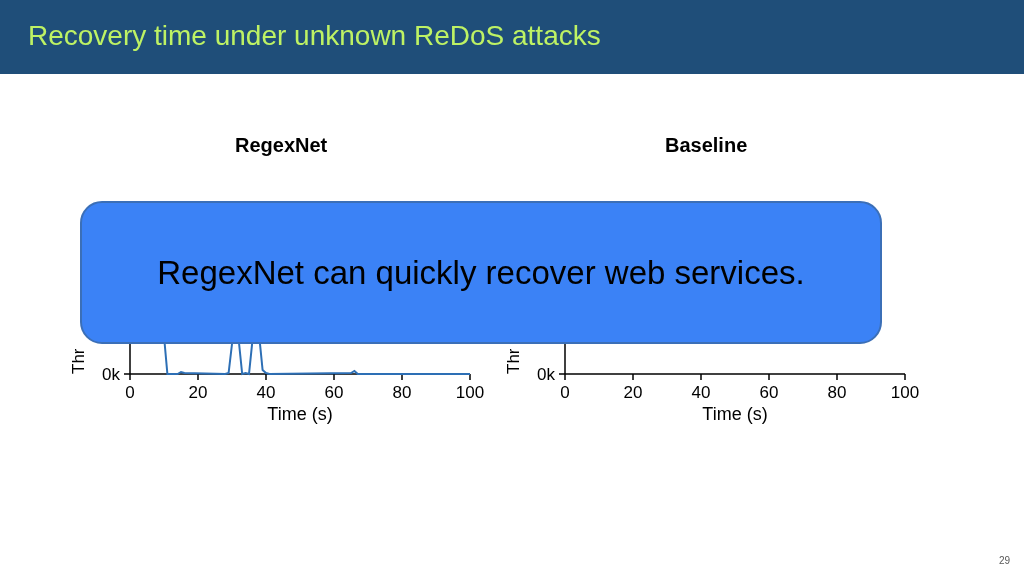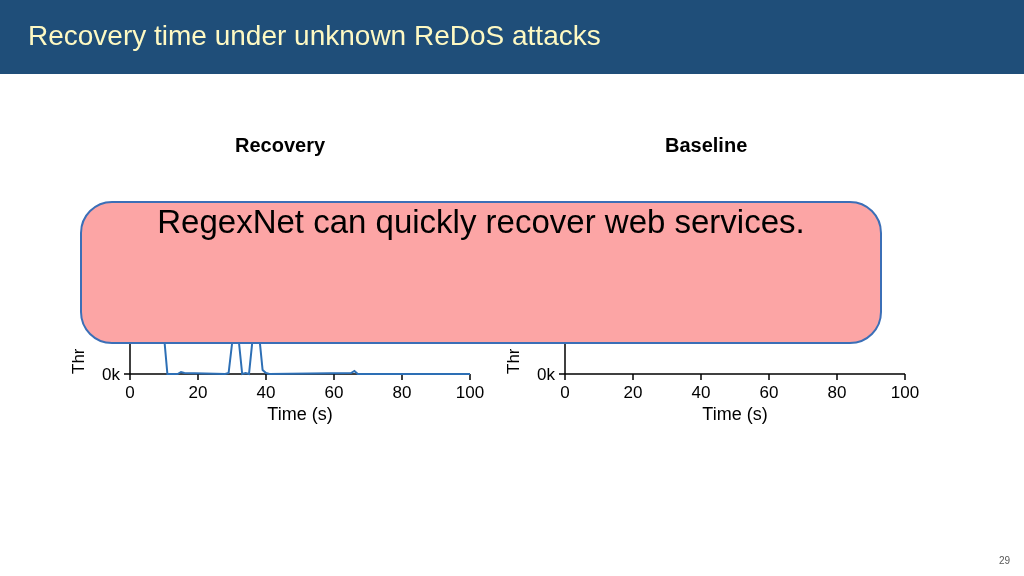--- a/index.html
+++ b/index.html
@@ -1,18 +1,18 @@
 <!DOCTYPE html>
 <html><head>
 <meta charset="utf-8">
 <style>
   * { margin: 0; padding: 0; box-sizing: border-box; }
   html, body { width: 1024px; height: 576px; font-family: "Segoe UI", Arial, sans-serif; background: #fff; overflow: hidden; }
   .slide { position: relative; width: 1024px; height: 576px; }
-  .titlebar { background: #1f4e79; color: #fef9c3; font-size: 28px; padding: 20px 28px 22px 28px; }
+  .titlebar { background: #1f4e79; color: #bef264; font-size: 28px; padding: 20px 28px 22px 28px; }
   .content { position: relative; width: 100%; height: calc(576px - 100px); }
   .chart-titles { position: absolute; top: 60px; left: 0; width: 100%; display: flex; }
   .chart-title { font-weight: 700; font-size: 20px; color: #000; text-align: center; }
   .ct-left { position: absolute; left: 235px; }
   .ct-right { position: absolute; left: 665px; }
 
   .chart { position: absolute; }
   .chart svg { display: block; }
   .axis-line { stroke: #000; stroke-width: 1.5; fill: none; }
   .tick-text { font-size: 17px; fill: #000; font-family: Arial, sans-serif; }
@@ -22,43 +22,44 @@
 
   .chart-left { top: 150px; left: 70px; width: 420px; height: 220px; }
   .chart-right { top: 150px; left: 505px; width: 420px; height: 220px; }
 
   .callout {
     position: absolute;
     top: 127px;
     left: 80px;
     width: 802px;
     height: 143px;
-    background: #fca5a5;
+    background: #3b82f6;
     border: 2.5px solid #3b6fb7;
-    border-radius: 32px;
+    border-radius: 22px;
     display: flex;
+    align-items: center;
     justify-content: center;
   }
   .callout-text { font-size: 33px; color: #000; text-align: center; }
 
   .pagenum { position: absolute; right: 14px; bottom: 10px; font-size: 10px; color: #595959; }
 </style>
 </head>
 <body>
 
 <div class="slide">
 
   <div class="titlebar">
     <span>Recovery time under unknown ReDoS attacks</span>
   </div>
 
   <div class="content">
 
     <div class="chart-titles">
-      <div class="chart-title ct-left">Recovery</div>
+      <div class="chart-title ct-left">RegexNet</div>
       <div class="chart-title ct-right">Baseline</div>
     </div>
 
     <div class="chart chart-left">
       <svg width="420" height="220">
 
         <g>
 
           <line class="axis-line" x1="60" y1="150" x2="400" y2="150"></line>
           <line class="axis-line" x1="60" y1="0" x2="60" y2="150"></line>

